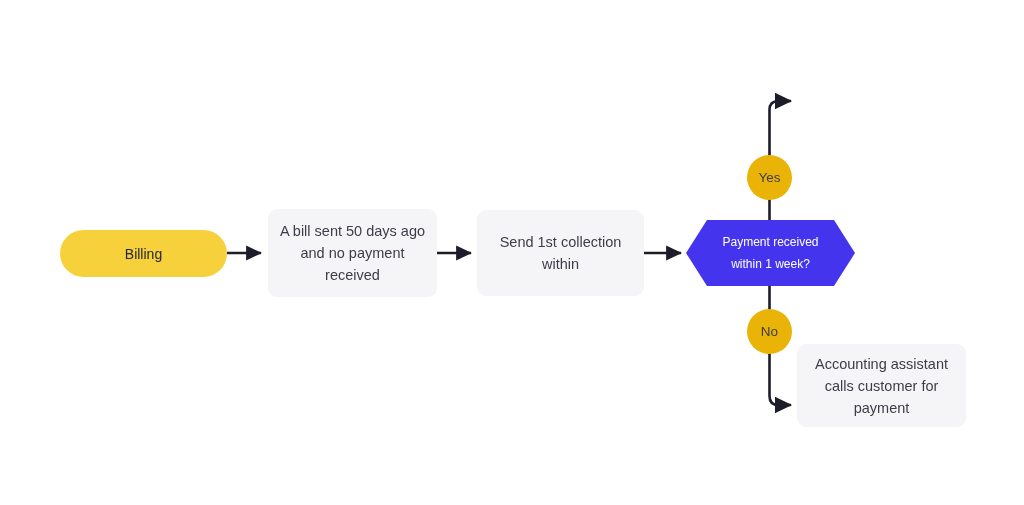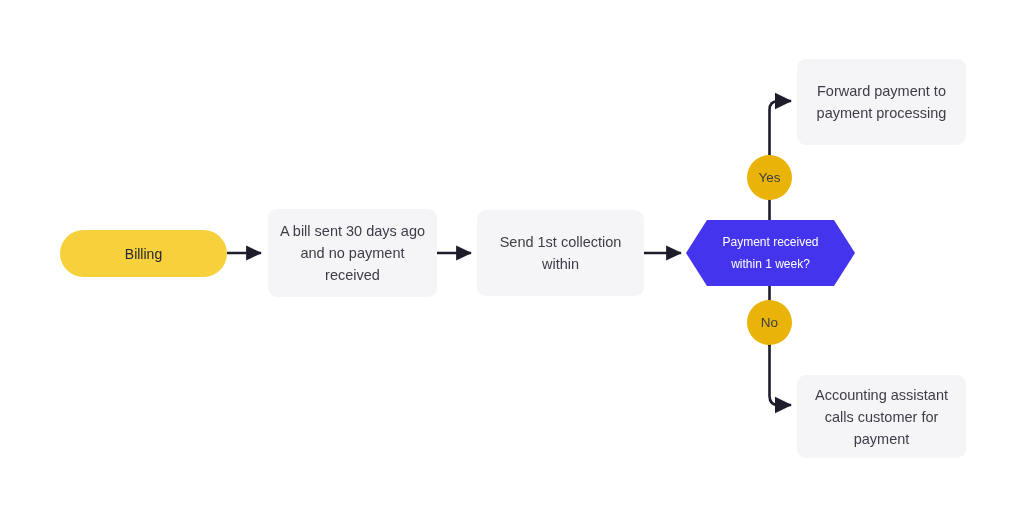--- a/index.html
+++ b/index.html
@@ -124,21 +124,21 @@
     <line x1="769.5" y1="286" x2="769.5" y2="346" stroke="#1C1C2B" stroke-width="2.6"></line>
 
     <path d="M769.5,310 L769.5,396 Q769.5,405 778.5,405 L791,405" fill="none" stroke="#1C1C2B" stroke-width="2.6" marker-end="url(#arrowhead)"></path>
   </svg>
 
   <div class="node pill" style="left:60px; top:230px; width:167px; height:47px;">
     <span class="label">Billing</span>
   </div>
 
   <div class="node process" style="left:268px; top:209px; width:169px; height:88px;">
-    <span class="label">A bill sent 30 days ago
+    <span class="label">A bill sent 50 days ago
 and no payment
 received</span>
   </div>
 
   <div class="node process" style="left:477px; top:210px; width:167px; height:86px;">
     <span class="label">Send 1st collection
 within</span>
   </div>
 
   <div class="node decision" style="left:686px; top:220px; width:169px; height:66px;">
@@ -146,28 +146,24 @@
       <polygon points="21,0 148,0 169,33 148,66 21,66 0,33" fill="#4434EE"></polygon>
     </svg>
     <span class="label">Payment received
 within 1 week?</span>
   </div>
 
   <div class="badge" style="left:747px; top:155px; width:45px; height:45px;">
     <span class="label">Yes</span>
   </div>
 
-  <div class="badge" style="left:747px; top:300px; width:45px; height:45px;">
+  <div class="badge" style="left:747px; top:309px; width:45px; height:45px;">
     <span class="label">No</span>
   </div>
 
-  <div class="node process" style="left:797px; top:59px; width:169px; height:86px;">
-    <span class="label">Forward payment to
-payment processing</span>
-  </div>
 
-  <div class="node process" style="left:797px; top:375px; width:169px; height:83px;">
+  <div class="node process" style="left:797px; top:344px; width:169px; height:83px;">
     <span class="label">Accounting assistant
 calls customer for
 payment</span>
   </div>
 
 </div>
 
 </body></html>

